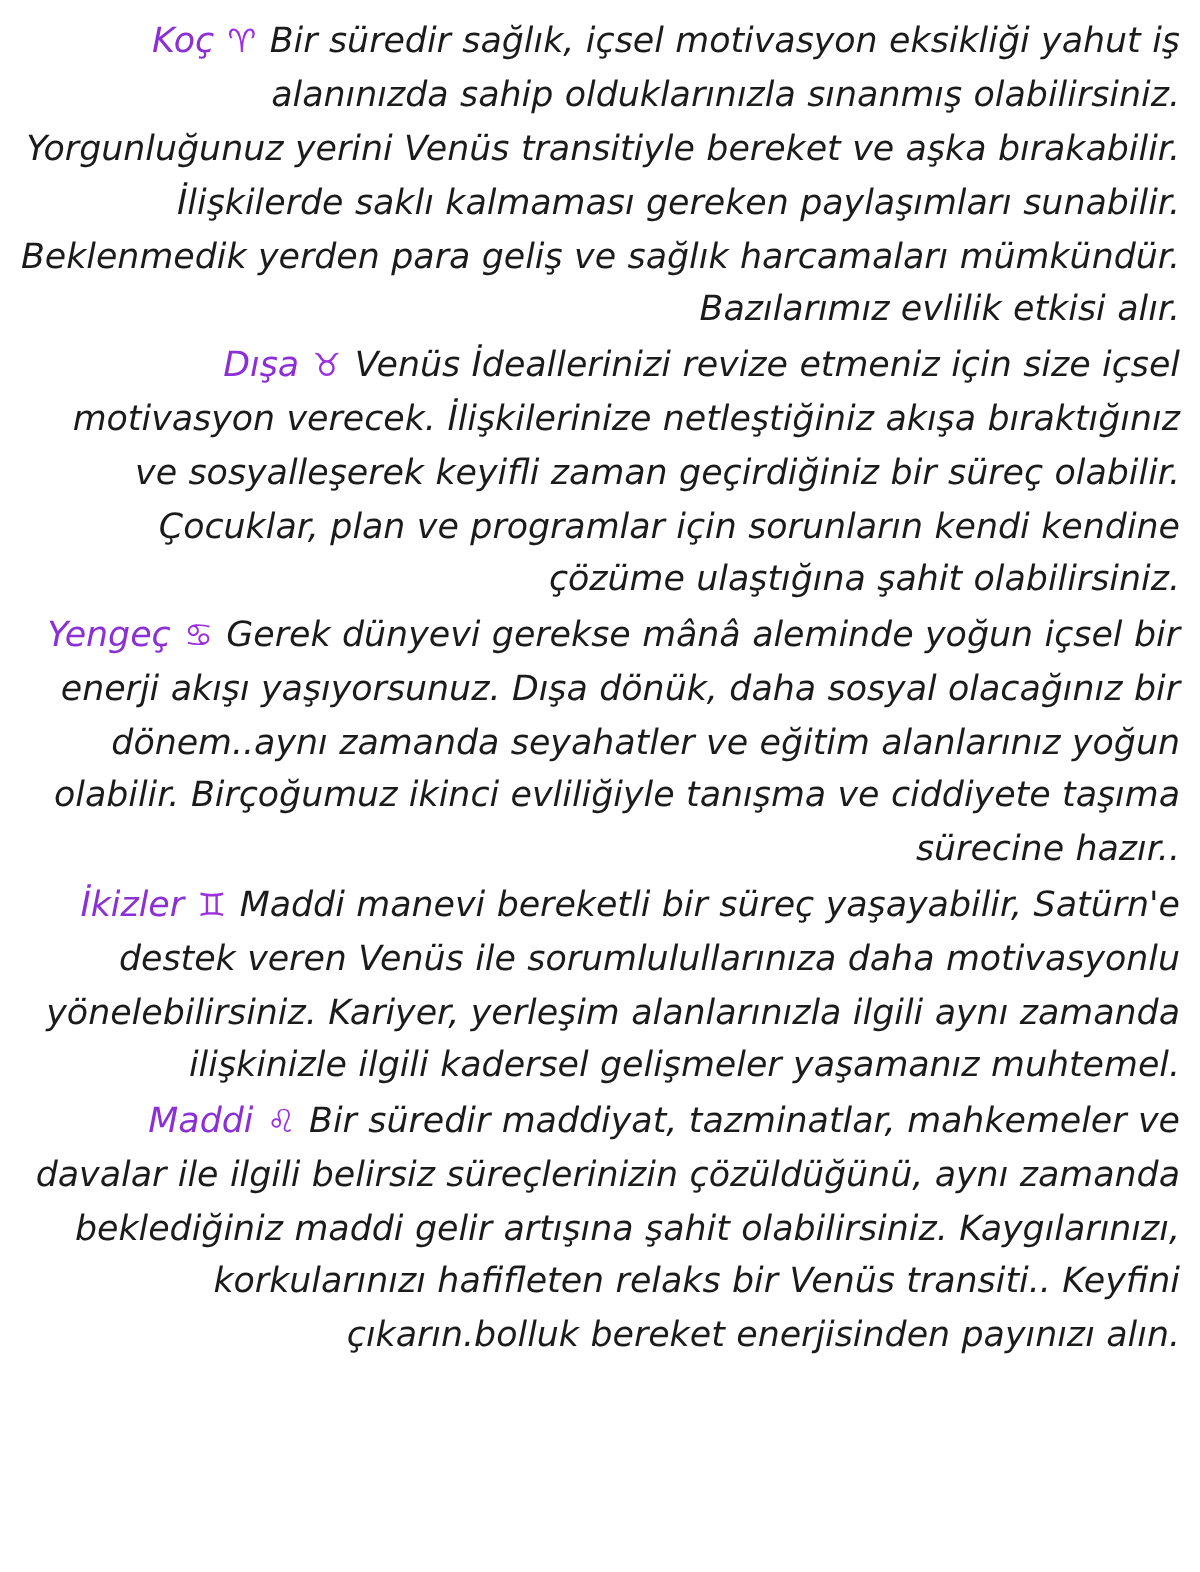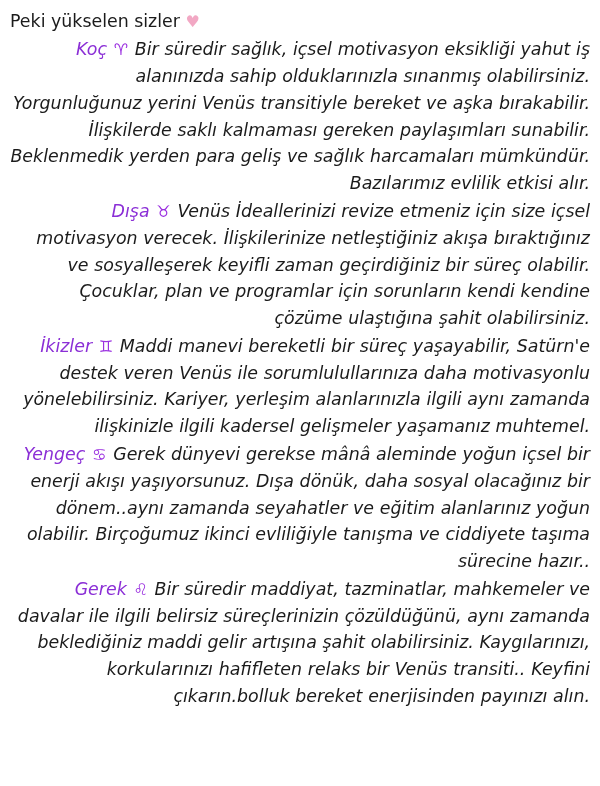--- a/index.html
+++ b/index.html
@@ -46,48 +46,44 @@
   .heart {
     color: #f2a8c4;
     font-size: 16px;
   }
 </style>
 </head>
 <body>
 
 <div class="page">
 
-  <p class="heading">
-    <span>Peki yükselen sizler</span>
-    <span class="heart">♥</span>
-  </p>
 
   <p class="para">
     <span class="sign">Koç</span>
     <span class="glyph">♈</span>
     <span>Bir süredir sağlık, içsel motivasyon eksikliği yahut iş alanınızda sahip olduklarınızla sınanmış olabilirsiniz. Yorgunluğunuz yerini Venüs transitiyle bereket ve aşka bırakabilir. İlişkilerde saklı kalmaması gereken paylaşımları sunabilir. Beklenmedik yerden para geliş ve sağlık harcamaları mümkündür. Bazılarımız evlilik etkisi alır.</span>
   </p>
 
   <p class="para">
     <span class="sign">Dışa</span>
     <span class="glyph">♉</span>
     <span>Venüs İdeallerinizi revize etmeniz için size içsel motivasyon verecek. İlişkilerinize netleştiğiniz akışa bıraktığınız ve sosyalleşerek keyifli zaman geçirdiğiniz bir süreç olabilir. Çocuklar, plan ve programlar için sorunların kendi kendine çözüme ulaştığına şahit olabilirsiniz.</span>
   </p>
 
   <p class="para">
+    <span class="sign">Yengeç</span>
+    <span class="glyph">♋</span>
+    <span>Gerek dünyevi gerekse mânâ aleminde yoğun içsel bir enerji akışı yaşıyorsunuz. Dışa dönük, daha sosyal olacağınız bir dönem..aynı zamanda seyahatler ve eğitim alanlarınız yoğun olabilir. Birçoğumuz ikinci evliliğiyle tanışma ve ciddiyete taşıma sürecine hazır..</span>
+  </p>
+
+  <p class="para">
     <span class="sign">İkizler</span>
     <span class="glyph">♊</span>
     <span>Maddi manevi bereketli bir süreç yaşayabilir, Satürn'e destek veren Venüs ile sorumlulullarınıza daha motivasyonlu yönelebilirsiniz. Kariyer, yerleşim alanlarınızla ilgili aynı zamanda ilişkinizle ilgili kadersel gelişmeler yaşamanız muhtemel.</span>
   </p>
 
   <p class="para">
-    <span class="sign">Yengeç</span>
-    <span class="glyph">♋</span>
-    <span>Gerek dünyevi gerekse mânâ aleminde yoğun içsel bir enerji akışı yaşıyorsunuz. Dışa dönük, daha sosyal olacağınız bir dönem..aynı zamanda seyahatler ve eğitim alanlarınız yoğun olabilir. Birçoğumuz ikinci evliliğiyle tanışma ve ciddiyete taşıma sürecine hazır..</span>
-  </p>
-
-  <p class="para">
-    <span class="sign">Gerek</span>
+    <span class="sign">Maddi</span>
     <span class="glyph">♌</span>
     <span>Bir süredir maddiyat, tazminatlar, mahkemeler ve davalar ile ilgili belirsiz süreçlerinizin çözüldüğünü, aynı zamanda beklediğiniz maddi gelir artışına şahit olabilirsiniz. Kaygılarınızı, korkularınızı hafifleten relaks bir Venüs transiti.. Keyfini çıkarın.bolluk bereket enerjisinden payınızı alın.</span>
   </p>
 
 </div>
 
 </body></html>

